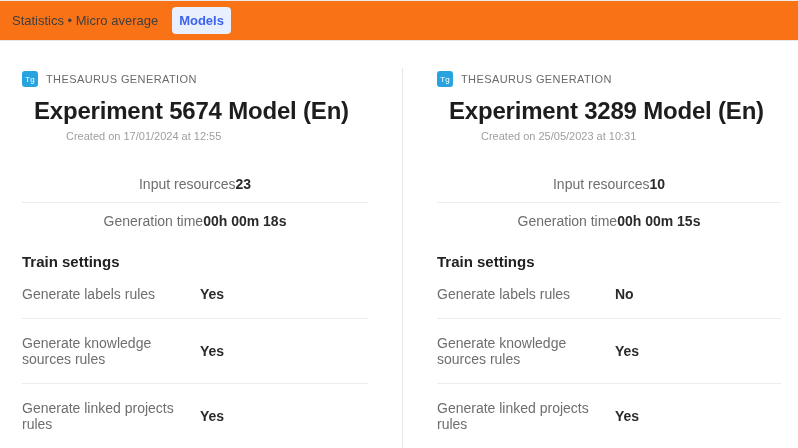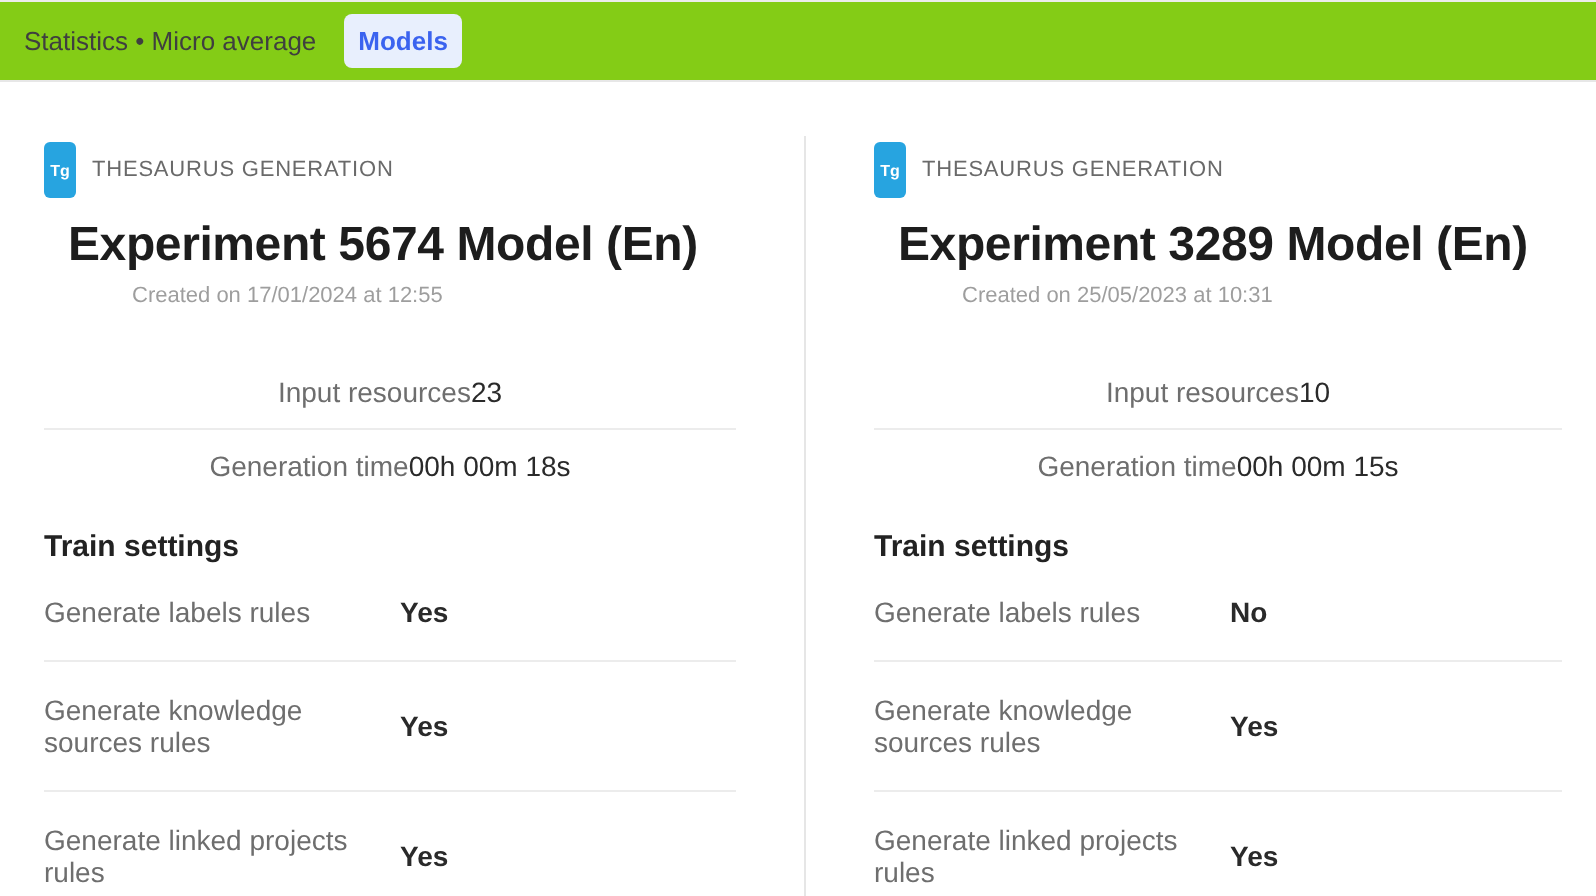--- a/index.html
+++ b/index.html
@@ -15,21 +15,21 @@
   }
   
   .topbar {
     height: 41px;
     box-sizing: border-box;
     border-top: 1px solid #ececec;
     border-bottom: 1px solid #e7e7e7;
     display: flex;
     align-items: center;
     padding: 0 12px;
-    background: #84cc16;
+    background: #f97316;
   }
   .breadcrumb {
     font-size: 13px;
     color: #3f3f3f;
   }
   .tab-chip {
     margin-left: 14px;
     background: #e8effd;
     color: #3b63ef;
     font-weight: 700;
@@ -60,26 +60,26 @@
     background: #e6e6e6;
   }
   
   .badge-row {
     display: flex;
     align-items: center;
     gap: 8px;
   }
   .tg-badge {
     width: 16px;
-    height: 28px;
+    height: 16px;
     border-radius: 3px;
     background: #27a4e0;
     color: #ffffff;
     font-size: 8px;
-    font-weight: 700;
+    font-weight: 400;
     display: flex;
     align-items: center;
     justify-content: center;
     flex: 0 0 auto;
   }
   .category {
     font-size: 11px;
     color: #6a6a6a;
     letter-spacing: 0.4px;
     text-align: center;
@@ -99,21 +99,21 @@
   
   .stats { margin-top: 24px; }
   .stat-row {
     display: flex;
     justify-content: center;
     align-items: center;
     padding: 10px 0;
   }
   .stat-row.bordered { border-bottom: 1px solid #ececec; }
   .stat-label { font-size: 14px; color: #6e6e6e; }
-  .stat-value { font-size: 14px; font-weight: 400; color: #2a2a2a; }
+  .stat-value { font-size: 14px; font-weight: 700; color: #2a2a2a; }
   
   .train-title {
     font-size: 15px;
     font-weight: 700;
     color: #222222;
     margin: 14px 0 0 0;
   }
   .train-row {
     display: grid;
     grid-template-columns: 178px 1fr;

